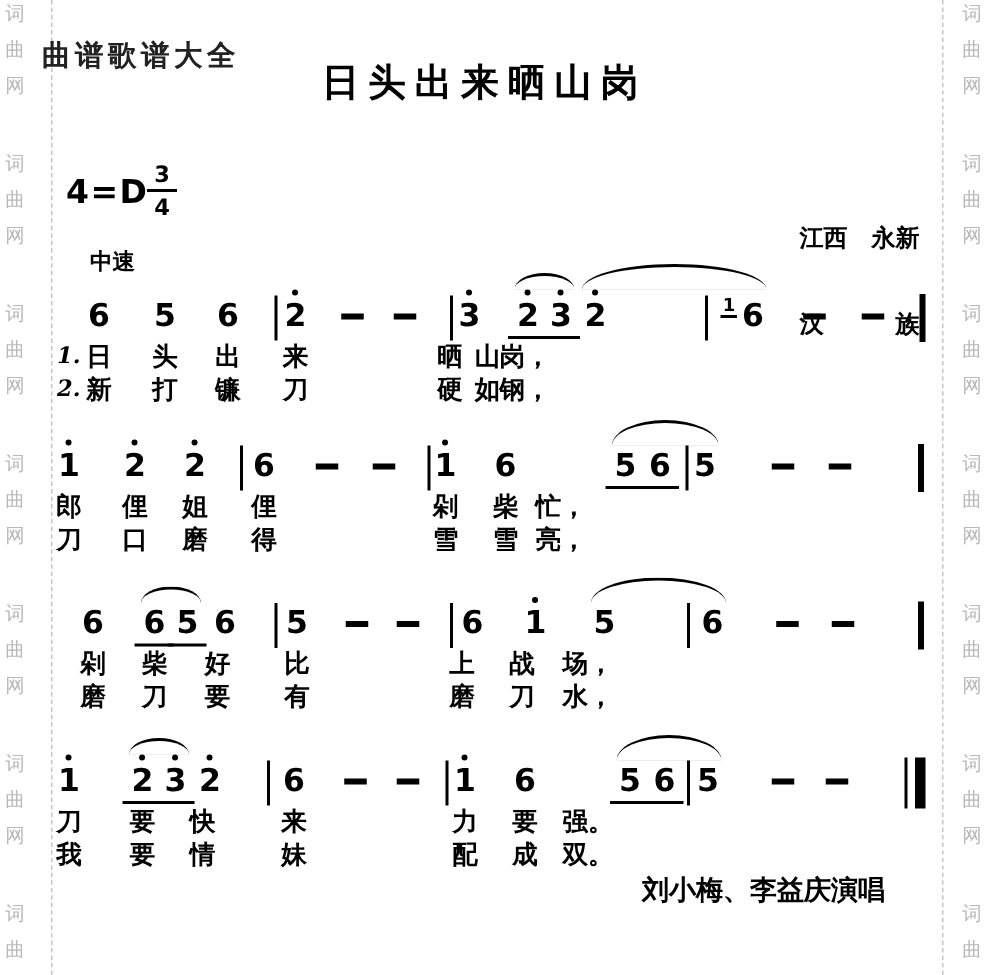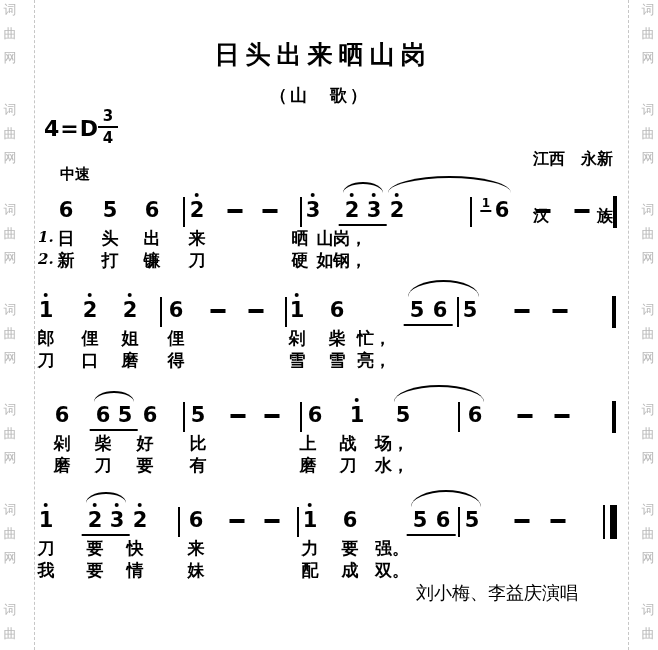--- a/index.html
+++ b/index.html
@@ -30,21 +30,21 @@
   .uline.short { width:11px; bottom:-3px; }
   .dash { position:absolute; width:15px; height:4px; background:#000; transform:translateX(-50%); }
   .bar { position:absolute; width:2px; height:30px; background:#000; }
   .bar.end { width:4px; height:32px; }
   .bar.fthin { width:2px; height:34px; }
   .bar.fthick { width:7px; height:34px; }
   .slur { position:absolute; border-top:2.5px solid #000; border-radius:50% 50% 0 0 / 100% 100% 0 0; }
   .lyric { position:absolute; font-size:17px; font-weight:bold; line-height:1; transform:translateX(-50%); white-space:nowrap; }
   .verse-label { position:absolute; font-size:15px; font-style:italic; font-weight:bold; font-family:"DejaVu Serif", serif; line-height:1; }
 
-  .credit1 { position:absolute; left:416px; top:581px; font-size:18px; font-weight:normal; white-space:pre; }
+  .credit1 { position:absolute; left:428px; top:581px; font-size:18px; font-weight:bold; white-space:pre; }
   .credit2 { position:absolute; left:386px; top:604px; font-size:18px; font-weight:bold; white-space:pre; }
 </style>
 </head>
 <body>
 
 <div class="sheet">
   <div class="dashline" style="left:34px"></div>
   <div class="dashline" style="left:628px"></div>
   <div id="wm">
       <div class="wm-char" style="left: 10px; top: 3px;">词</div>
@@ -82,22 +82,22 @@
       <div class="wm-char" style="left: 648px; top: 403px;">词</div>
       <div class="wm-char" style="left: 648px; top: 427px;">曲</div>
       <div class="wm-char" style="left: 648px; top: 451px;">网</div>
       <div class="wm-char" style="left: 648px; top: 503px;">词</div>
       <div class="wm-char" style="left: 648px; top: 527px;">曲</div>
       <div class="wm-char" style="left: 648px; top: 551px;">网</div>
       <div class="wm-char" style="left: 648px; top: 603px;">词</div>
       <div class="wm-char" style="left: 648px; top: 627px;">曲</div>
     </div>
 
+  <div class="site-tag">曲谱歌谱大全</div>
   <div class="title">日头出来晒山岗</div>
-  <div class="subtitle">（山　歌）</div>
 
   <div class="keysig">4=D</div>
   <div class="timesig">
     <span class="num">3</span>
     <span class="den">4</span>
   </div>
 
   <div class="origin">
     <div>江西　永新</div>
     <div>汉　　　族</div>

